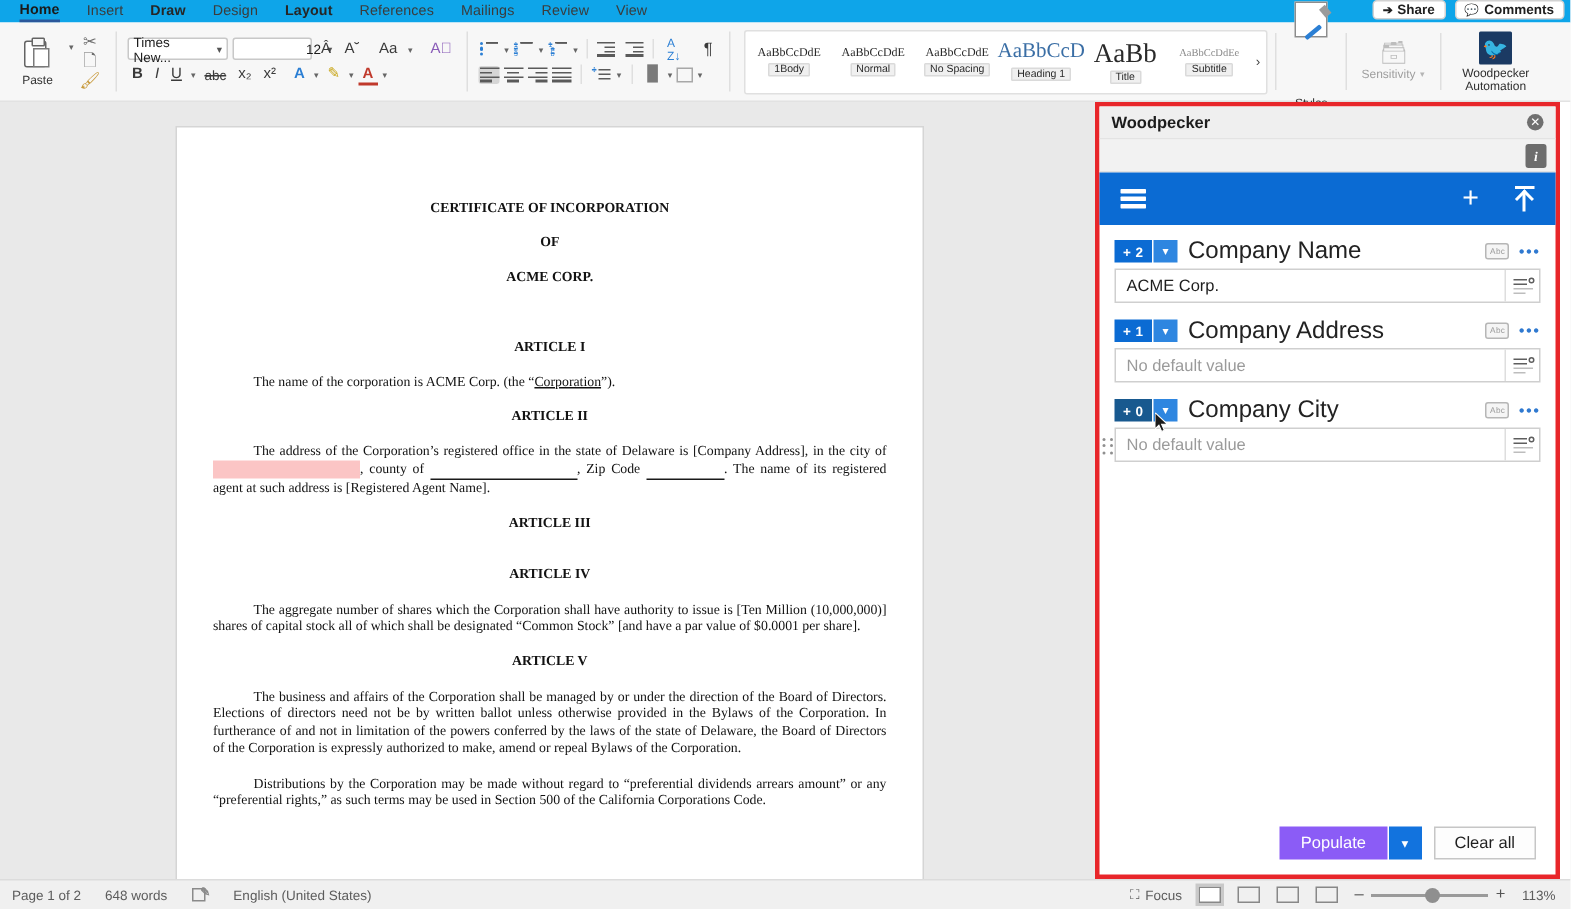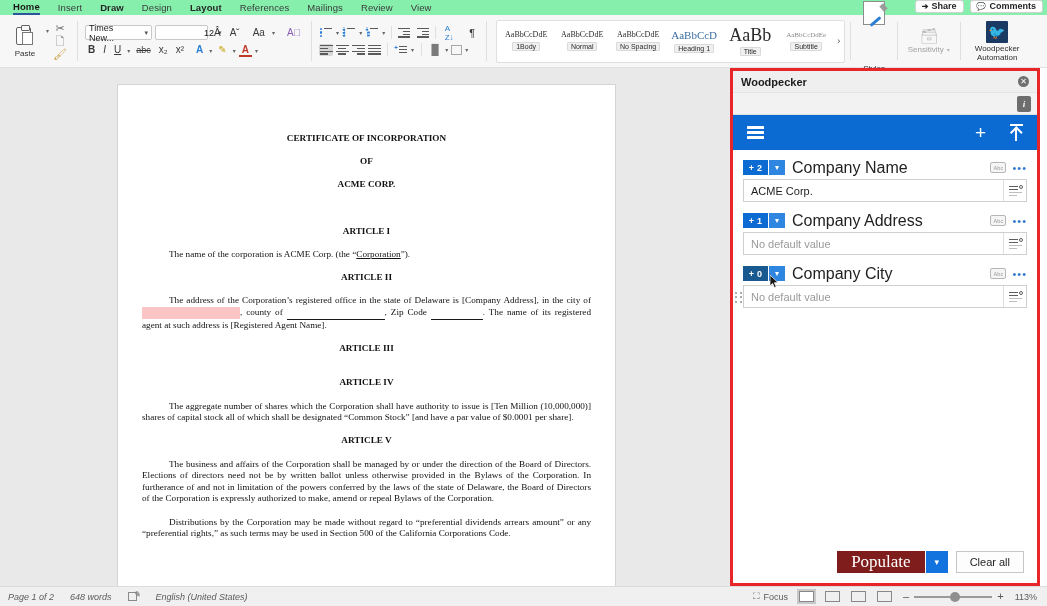--- a/index.html
+++ b/index.html
@@ -7,21 +7,21 @@
     width: 1047px; height: 606px;
     overflow: hidden;
     font-family: "Liberation Sans", sans-serif;
     background: #ffffff;
   }
   body { position: relative; }
 
   
   .tabbar {
     position: absolute; left: 0; top: 0; width: 1047px; height: 15px;
-    background: #86efac;
+    background: #0ea5e9;
   }
   .tabs { display: flex; align-items: center; height: 15px; padding-left: 4px; gap: 0px; }
   .tab {
     font-size: 9.5px; color: #3b3b3b; padding: 0 9px; line-height: 13px;
     white-space: nowrap; letter-spacing: .1px;
   }
   .tab.bold { font-weight: bold; color: #262626; }
   .tab.active { font-weight: bold; color: #1a1a1a; }
   .tab.active::after {
     content:""; display:block; height:2px; background:#2b579a;
@@ -249,41 +249,41 @@
   .draghandle i { background:#8f8f8f; width:2px;height:2px;border-radius:50%;}
   .cursor-arrow {
     position:absolute; left:27px; top:9px; width:9px; height:14px; pointer-events:none;
   }
 
   .wp-footer {
     position:absolute; left:0; bottom:0; width:100%; height:42px;
     display:flex; align-items:center; justify-content:flex-end; gap:8px; padding-right:13px;
   }
   .btn-pop {
-    background:#7f1d1d; color:#fff; font-size:17px; height:22px;
+    background:#8b5cf6; color:#fff; font-size:11px; height:22px;
     display:flex;align-items:center; padding:0 14px; border:none;
-    font-family:Liberation Serif, serif;
+    font-family:Liberation Sans, sans-serif;
   }
   .btn-pop-caret {
     background:#1273de; color:#fff; width:22px;height:22px; border:none; margin-left:1px;
     display:flex;align-items:center;justify-content:center; font-size:9px;
   }
   .btn-clear {
     background:#fdfdfd; color:#1f1f1f; font-size:11px; height:22px;
     display:flex;align-items:center; padding:0 13px; border:1px solid #c6c6c6;
     font-family:"Liberation Sans",sans-serif;
   }
 
   
   .statusbar {
     position:absolute; left:0; bottom:0; width:1047px; height:20px;
     background:#f0f0f0; border-top:1px solid #dcdcdc;
     display:flex; align-items:center; font-size:9px; color:#5c5c5c;
   }
-  .sb-left { display:flex; align-items:center; gap:16px; padding-left:8px;font-style:italic;}
+  .sb-left { display:flex; align-items:center; gap:16px; padding-left:8px;}
   .sb-right { margin-left:auto; display:flex;align-items:center; gap:11px; padding-right:10px;}
   .viewbtn { width:15px;height:11px; border:1.2px solid #888; position:relative;}
   .viewbtn.sel { background:#ffffff; outline:2px solid #c9c9c9;}
   .zoomslider { display:flex;align-items:center; gap:5px;}
   .ztrack { width:78px;height:2px; background:#9a9a9a; position:relative;}
   .zknob { position:absolute; left:36px; top:-4px; width:10px;height:10px; border-radius:50%; background:#8f8f8f;}
   .pm { font-size:11px; color:#555; line-height:9px;}
   .proof { position:relative; width:12px; height:10px; }
   .proof i { position:absolute; left:0; top:0; width:9px;height:9px; border:1.2px solid #8a8a8a;}
   .proof b { position:absolute; left:6px; top:-1px; font-size:8px; color:#8a8a8a; line-height:8px;}
@@ -488,21 +488,21 @@
       </div>
       <div class="gcell">
         <div class="prev" style="font-size:8px;">AaBbCcDdE</div>
         <div class="nm">Normal</div>
       </div>
       <div class="gcell">
         <div class="prev" style="font-size:8px;">AaBbCcDdE</div>
         <div class="nm">No Spacing</div>
       </div>
       <div class="gcell">
-        <div class="prev" style="font-size:11px;color:#3a6ea5;">AaBbCcD</div>
+        <div class="prev" style="font-size:14px;color:#3a6ea5;">AaBbCcD</div>
         <div class="nm">Heading 1</div>
       </div>
       <div class="gcell">
         <div class="prev" style="font-size:18px;">AaBb</div>
         <div class="nm">Title</div>
       </div>
       <div class="gcell">
         <div class="prev" style="font-size:7px;color:#8a8a8a;">AaBbCcDdEe</div>
         <div class="nm">Subtitle</div>
       </div>

